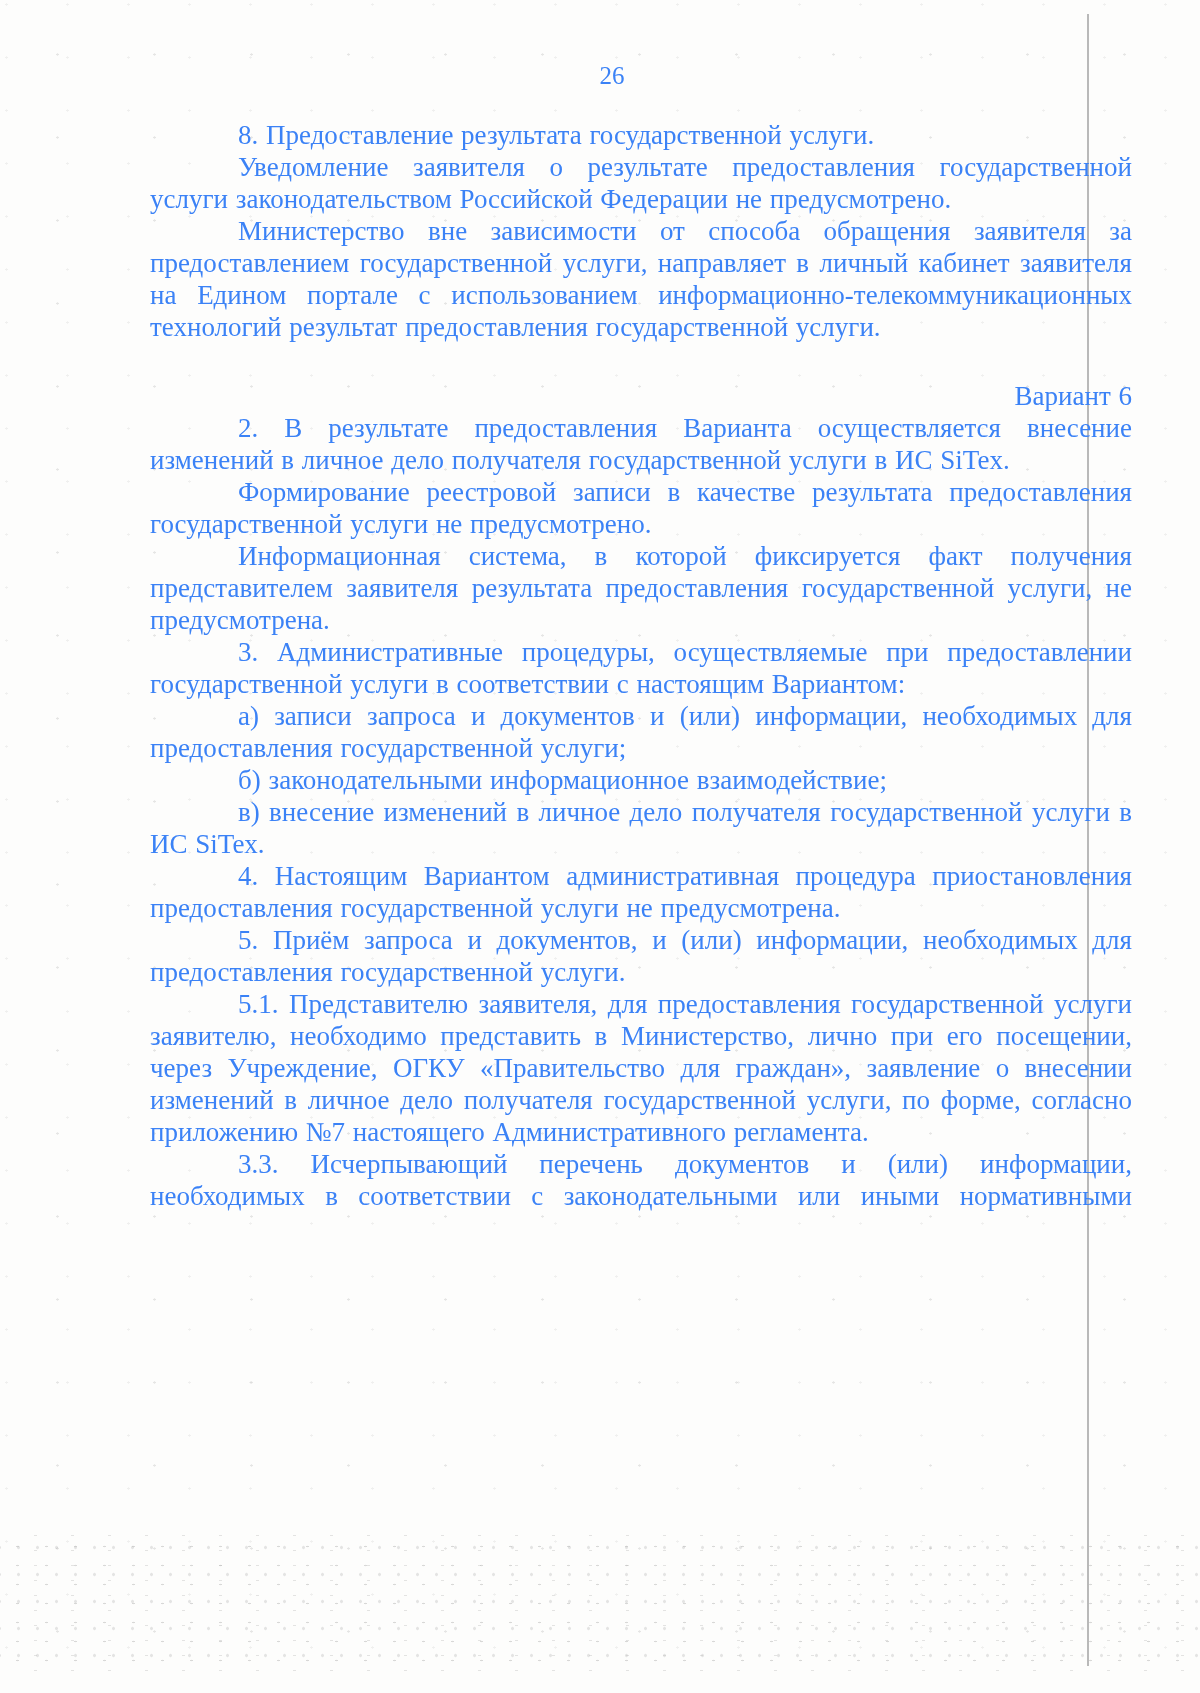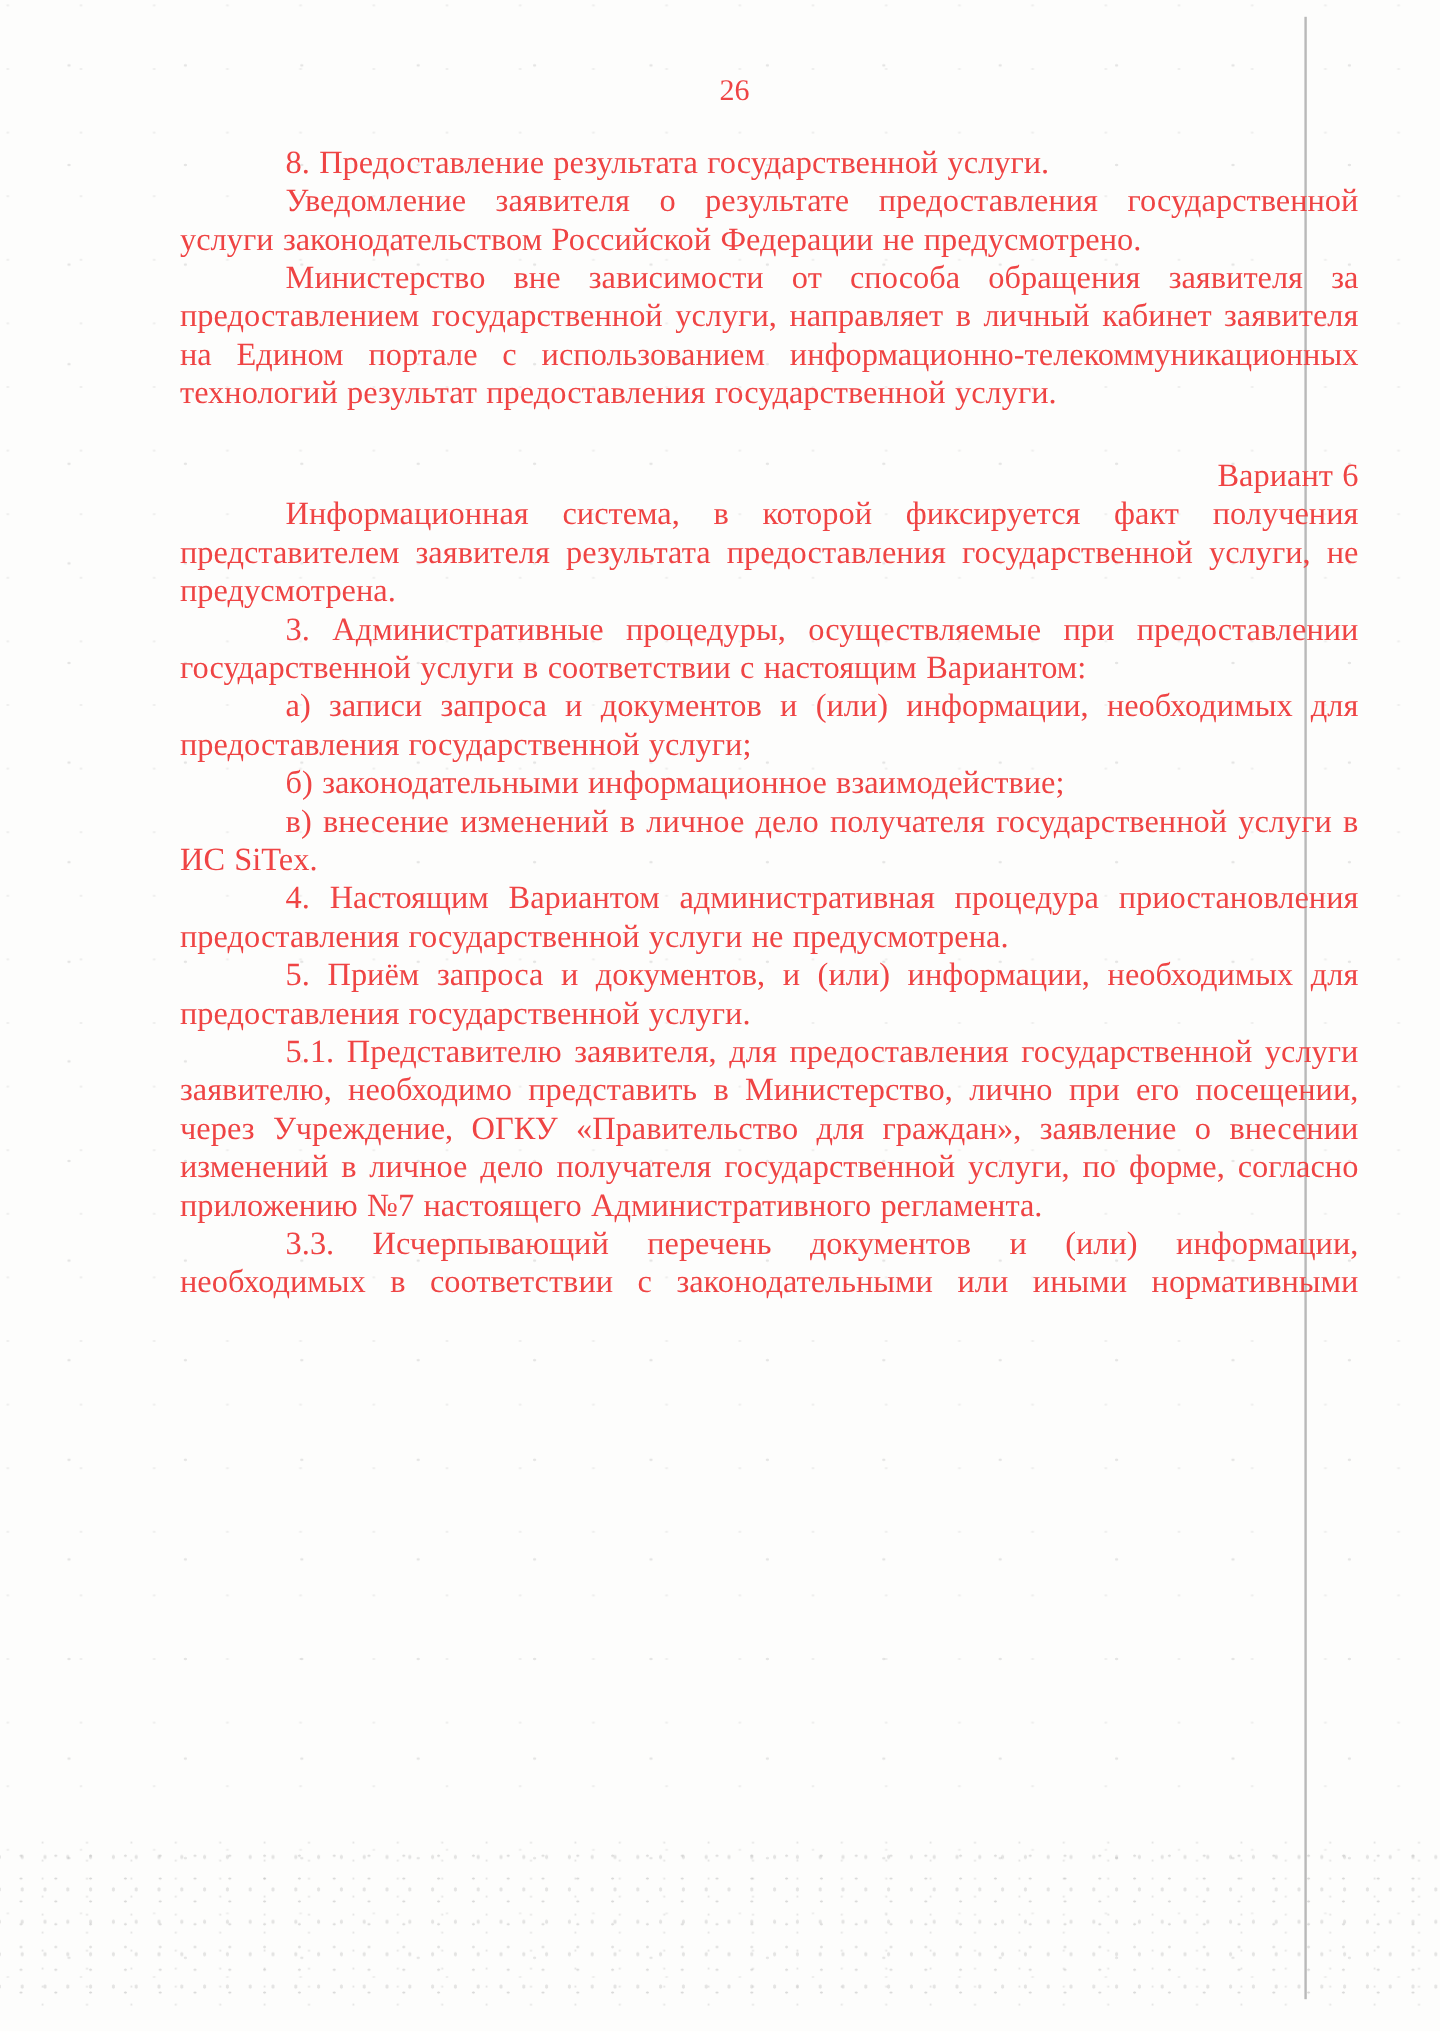--- a/index.html
+++ b/index.html
@@ -7,21 +7,21 @@
     padding: 0;
     background: #ffffff;
   }
   .page {
     position: relative;
     width: 1200px;
     height: 1693px;
     background: #fdfdfc;
     overflow: hidden;
     font-family: "Liberation Serif", "DejaVu Serif", serif;
-    color: #ef4444;
+    color: #3b82f6;
   }
   
   .noise-layer {
     position: absolute;
     inset: 0;
     background-image:
       radial-gradient(rgba(110,110,110,0.50) 1px, transparent 1.6px),
       radial-gradient(rgba(130,130,130,0.35) 1px, transparent 1.5px);
     background-size: 97px 83px, 61px 53px;
     background-position: 9px 13px, 37px 31px;
@@ -95,20 +95,22 @@
   <div class="noise-bottom"></div>
   <div class="scan-line"></div>
 
   <div class="page-number">26</div>
 
   <div class="text-block">
     <p>8. Предоставление результата государственной услуги.</p>
     <p>Уведомление заявителя о результате предоставления государственной услуги законодательством Российской Федерации не предусмотрено.</p>
     <p>Министерство вне зависимости от способа обращения заявителя за предоставлением государственной услуги, направляет в личный кабинет заявителя на Едином портале с использованием информационно-телекоммуникационных технологий результат предоставления государственной услуги.</p>
     <p class="heading">Вариант 6</p>
+    <p>2. В результате предоставления Варианта осуществляется внесение изменений в личное дело получателя государственной услуги в ИС SiTex.</p>
+    <p>Формирование реестровой записи в качестве результата предоставления государственной услуги не предусмотрено.</p>
     <p>Информационная система, в которой фиксируется факт получения представителем заявителя результата предоставления государственной услуги, не предусмотрена.</p>
     <p>3. Административные процедуры, осуществляемые при предоставлении государственной услуги в соответствии с настоящим Вариантом:</p>
     <p>а) записи запроса и документов и (или) информации, необходимых для предоставления государственной услуги;</p>
     <p>б) законодательными информационное взаимодействие;</p>
     <p>в) внесение изменений в личное дело получателя государственной услуги в ИС SiTex.</p>
     <p>4. Настоящим Вариантом административная процедура приостановления предоставления государственной услуги не предусмотрена.</p>
     <p>5. Приём запроса и документов, и (или) информации, необходимых для предоставления государственной услуги.</p>
     <p>5.1. Представителю заявителя, для предоставления государственной услуги заявителю, необходимо представить в Министерство, лично при его посещении, через Учреждение, ОГКУ «Правительство для граждан», заявление о внесении изменений в личное дело получателя государственной услуги, по форме, согласно приложению №7 настоящего Административного регламента.</p>
     <p class="continued">3.3. Исчерпывающий перечень документов и (или) информации, необходимых в соответствии с законодательными или иными нормативными</p>
   </div>

